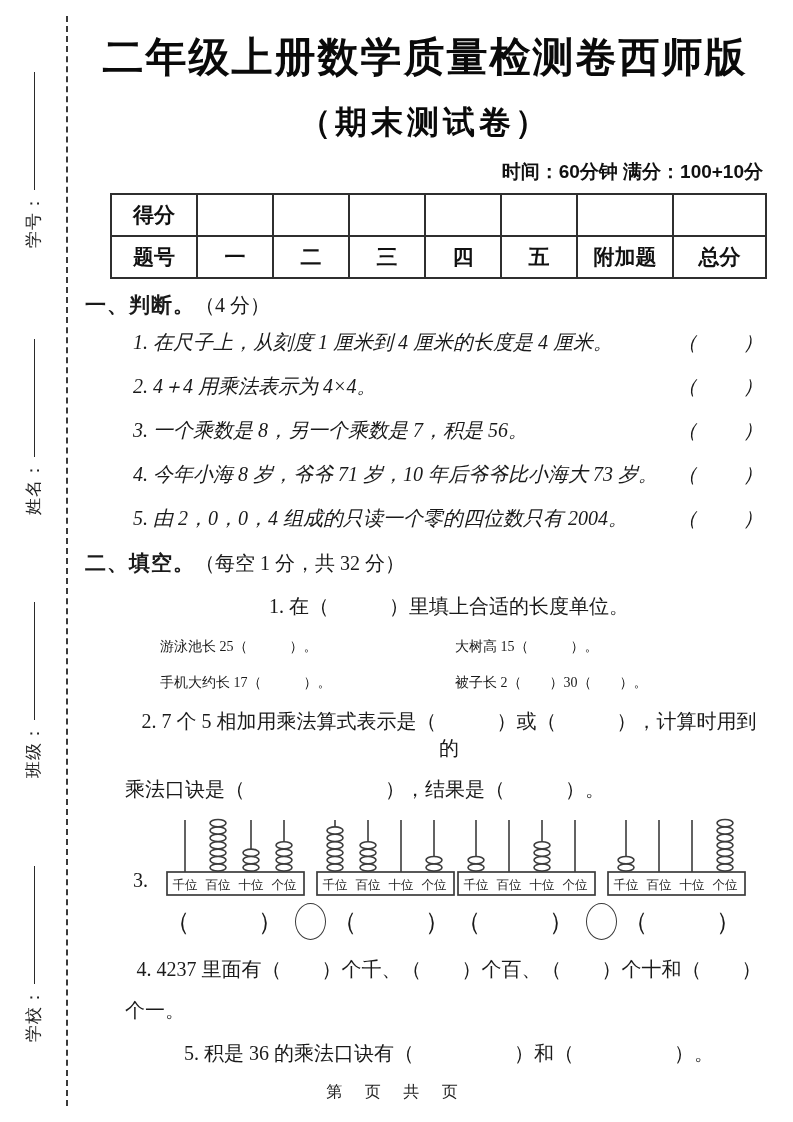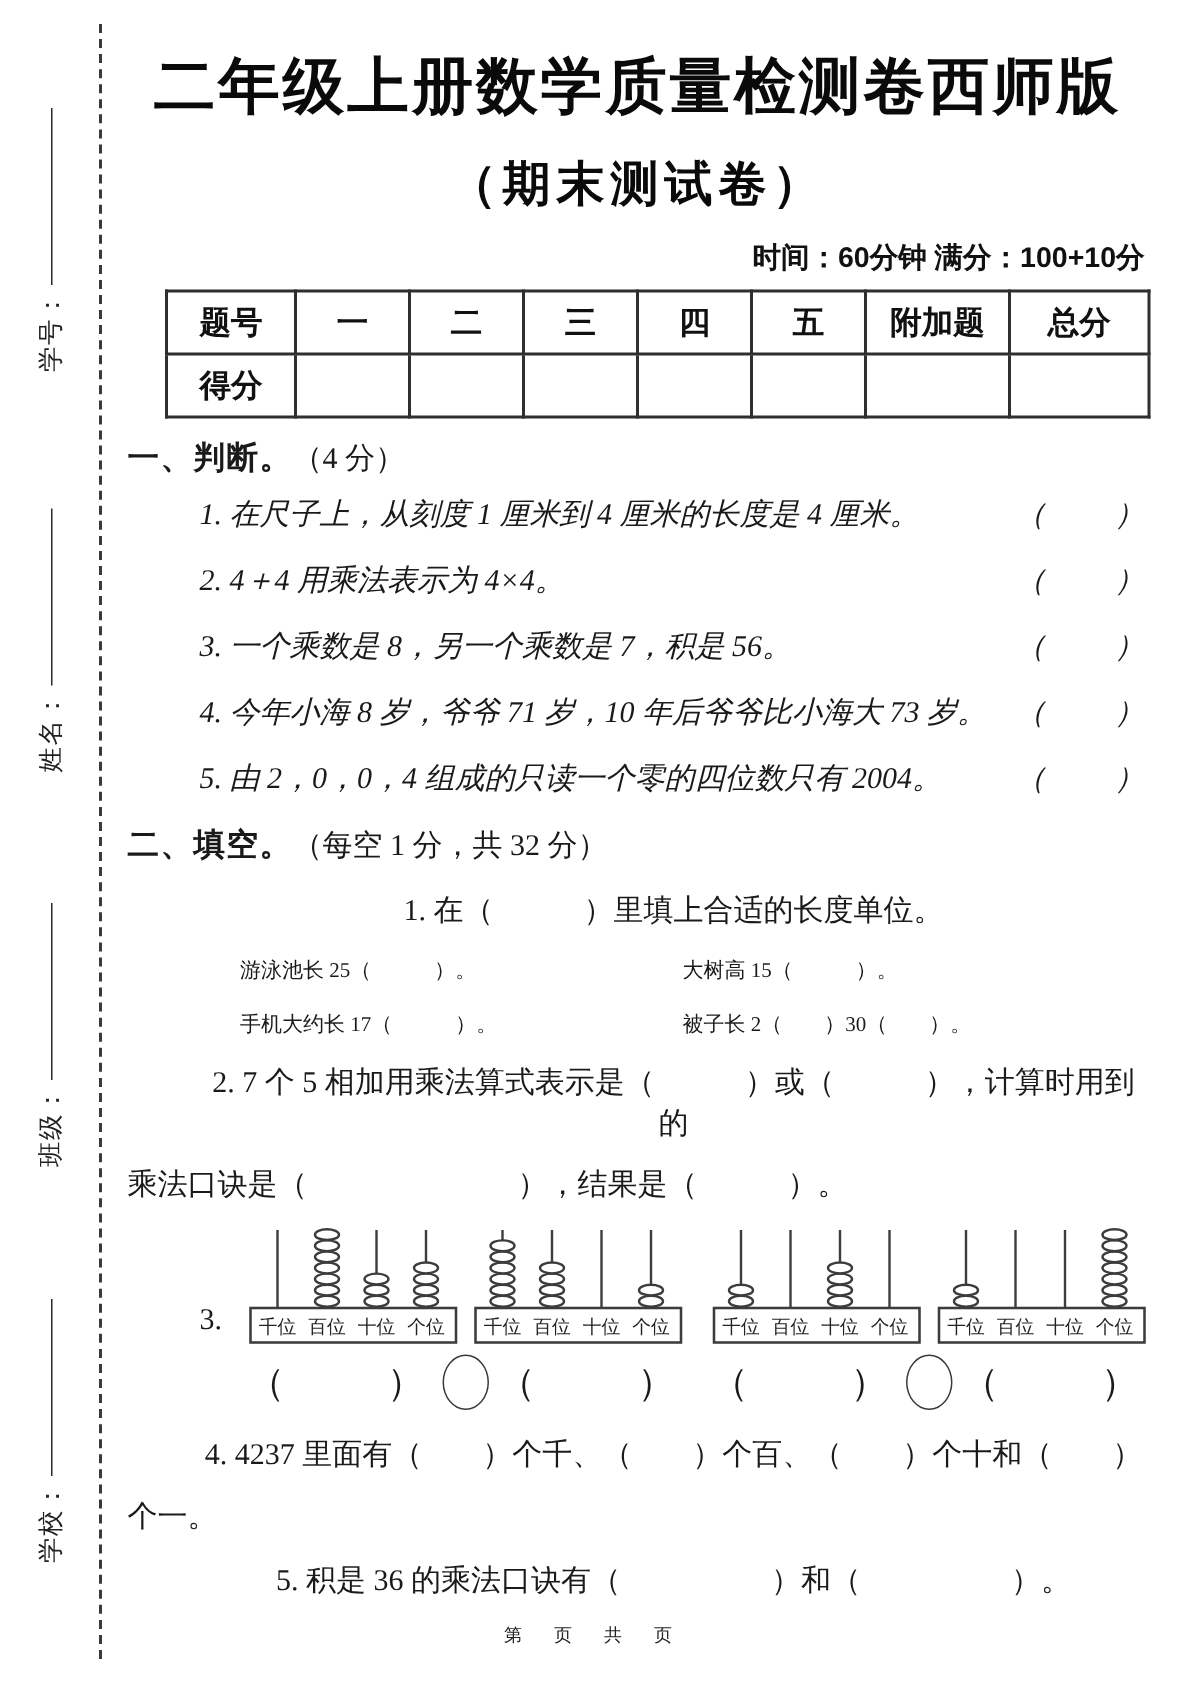--- a/index.html
+++ b/index.html
@@ -64,41 +64,41 @@
   .sec-heading b { font-family:"Liberation Sans", sans-serif; letter-spacing:1px; }
   .sec-heading .note { font-size:20px; }
 
   .judge-list { margin-top:10px; }
   .judge-row { display:flex; align-items:center; padding-left:48px; margin-bottom:17px; font-size:20px;font-style:italic; }
   .judge-row .txt { flex:1; }
   .judge-row .ans { white-space:nowrap; letter-spacing:2px; }
 
   .q { font-size:20px; margin-top:16px; }
   .q.indent { padding-left:48px;text-align:center; }
-  .q.cont { margin-top:14px; }
+  .q.cont { margin-top:14px;margin-left:40px; }
 
   .unit-row { display:flex; padding-left:75px; margin-top:18px; font-size:14px; }
   .unit-row .left { width:295px; }
 
   .abacus-question { display:flex; margin-top:14px; }
   .abacus-qnum { font-size:20px; width:48px; padding-left:48px; box-sizing:content-box; flex:none; padding-top:52px; }
   .abacus-qnum span { display:inline-block; }
-  .abacus-area { display:flex; gap:18px; flex:none; margin-left:-16px; }
+  .abacus-area { display:flex; gap:0; flex:none; margin-left:-16px; }
   .abacus-group { width:291px; }
   .abacus-pair { display:flex; gap:9px; }
   .compare-row { display:flex; justify-content:center; align-items:center; margin-top:6px; font-size:25px; }
   .compare-row .paren { letter-spacing:6px; }
   .compare-circle {
     display:inline-block; width:37px; height:37px; border:1.7px solid #3a3a3a;
     border-radius:50%; margin:0 6px;
   }
 
   .footer {
     position:absolute; left:0; top:1082px; width:793px; text-align:center;
-    font-size:12px; letter-spacing:9px; color:#222;
+    font-size:16px; letter-spacing:9px; color:#222;
     font-family:"Liberation Sans", sans-serif;
   }
 </style>
 </head>
 <body>
 
 <div class="page">
 
   <div class="binding-line"></div>
 
@@ -120,39 +120,39 @@
         <col class="c-first">
           <col class="c-num">
           <col class="c-num">
           <col class="c-num">
         <col class="c-num">
           <col class="c-num">
           <col class="c-extra">
           <col class="c-total">
       </colgroup>
       <tbody>
+        <tr id="score-value-row">
+            <td>得分</td>
+            <td></td>
+            <td></td>
+            <td></td>
+            <td></td>
+            <td></td>
+            <td></td>
+            <td></td>
+          </tr>
         <tr id="score-header-row">
             <td>题号</td>
             <td>一</td>
             <td>二</td>
             <td>三</td>
             <td>四</td>
             <td>五</td>
             <td>附加题</td>
             <td>总分</td>
-          </tr>
-        <tr id="score-value-row">
-            <td>得分</td>
-            <td></td>
-            <td></td>
-            <td></td>
-            <td></td>
-            <td></td>
-            <td></td>
-            <td></td>
           </tr>
       </tbody>
     </table>
 
     <div class="sec-heading">
       <b>一、判断。</b><span class="note">（4 分）</span>
     </div>
 
     <div class="judge-list" id="judge-list">
         <div class="judge-row">

